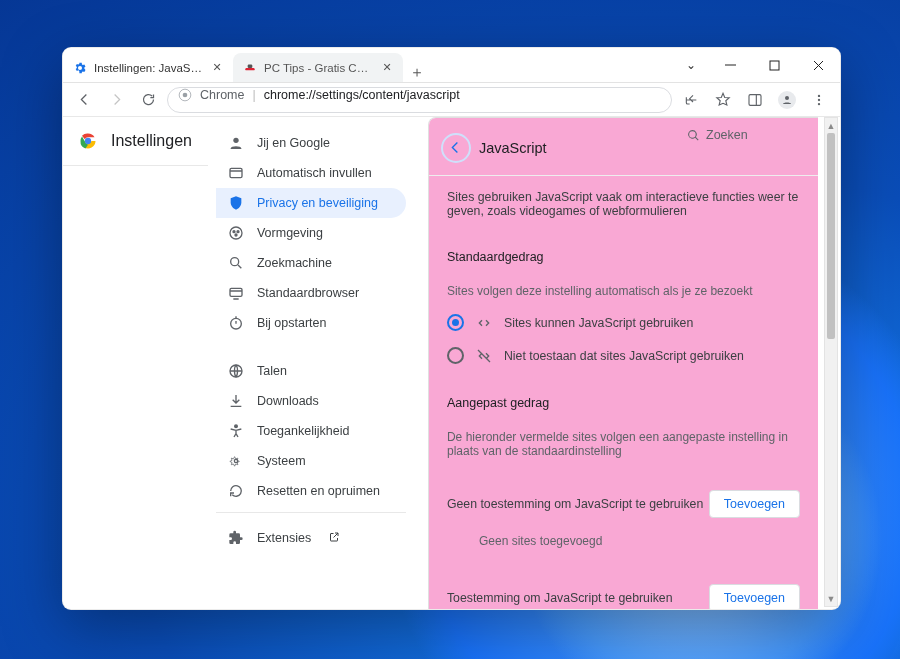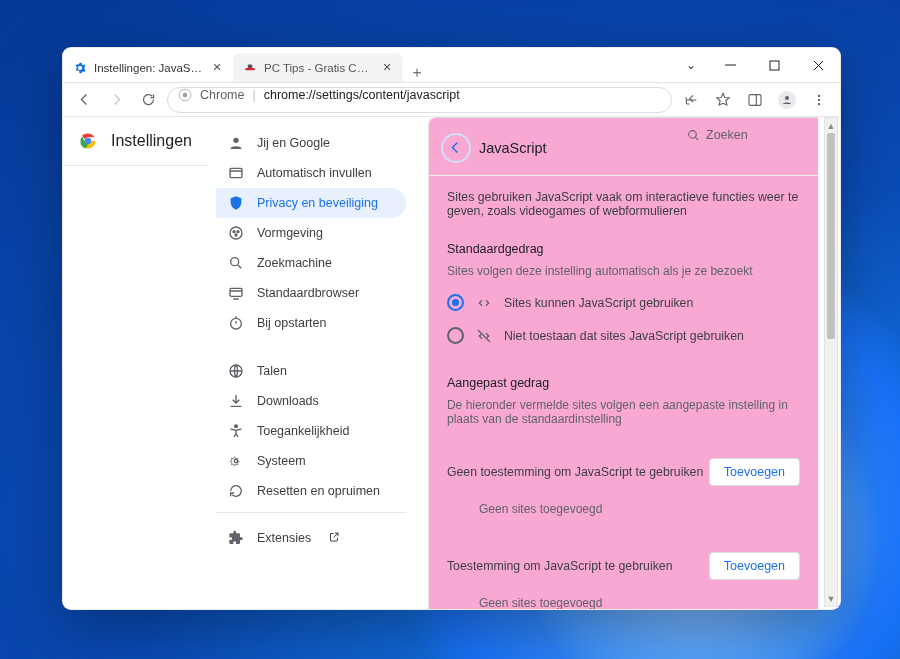--- a/index.html
+++ b/index.html
@@ -120,22 +120,22 @@
   .back-chip{
     width:30px; height:30px; border-radius:50%; border:2px solid #cfe0fb;
     display:flex; align-items:center; justify-content:center; color:#1a73e8;
   }
   .page-title { font-size: 14.5px; color:#202124; }
   .page-search { margin-left:auto; display:flex; align-items:center; gap:6px; color:#5f6368; font-size:12.5px; padding-bottom:19px; border-bottom:6px solid #f9a8d4; width:115px;}
   .page-search svg{width:13px;height:13px;fill:#5f6368;}
 
   .section { padding: 14px 18px 0 18px; font-size:12.3px; color:#3c4043; }
   .section .desc { color:#3c4043; }
-  .subhead { font-size:12.5px; color:#202124; margin-top:24px; font-weight:500;}
-  .subdesc { color:#5f6368; margin-top:8px; font-size:12px;}
+  .subhead { font-size:12.5px; color:#202124; margin-top:32px; font-weight:500;}
+  .subdesc { color:#5f6368; margin-top:20px; font-size:12px;}
 
   .radio-row { display:flex; align-items:center; gap:12px; margin-top:16px; font-size:12.3px;}
   .radio { width:17px; height:17px; border-radius:50%; border:2px solid #5f6368; position:relative; }
   .radio.checked { border-color:#1a73e8; }
   .radio.checked::after{content:"";position:absolute;left:3px;top:3px;width:7px;height:7px;border-radius:50%;background:#1a73e8;}
   .inline-icon { width:16px;height:16px; display:flex; align-items:center; justify-content:center; color:#5f6368;}
 
   .group { margin-top:32px; }
   .group-head { display:flex; align-items:center; justify-content:space-between; font-size:12.3px; color:#3c4043;}
   .add-btn {

